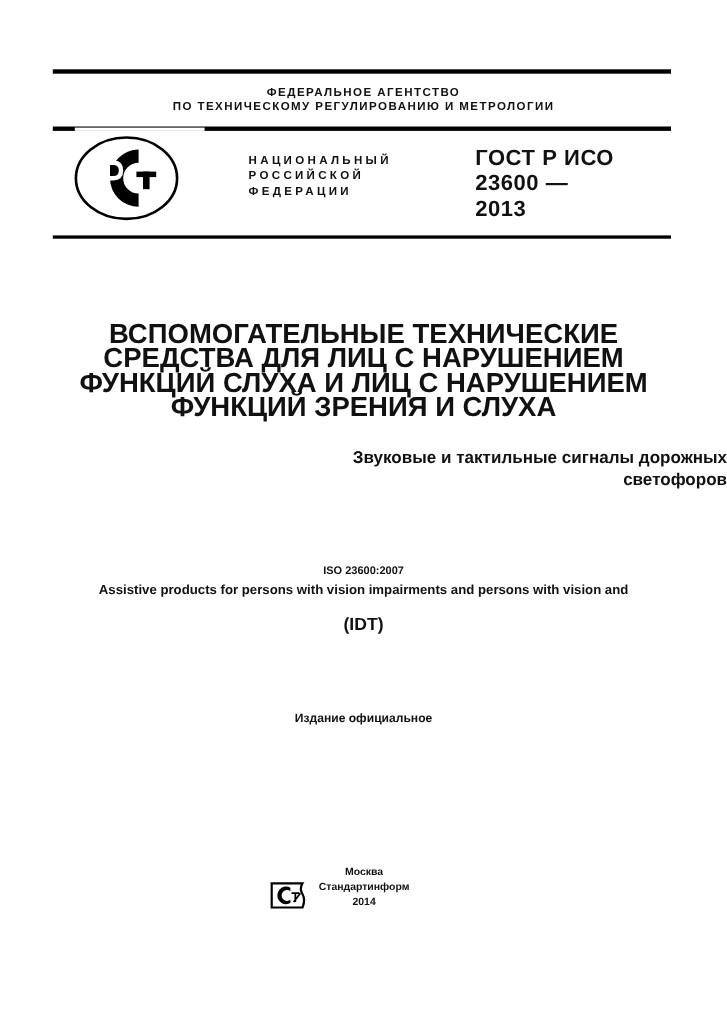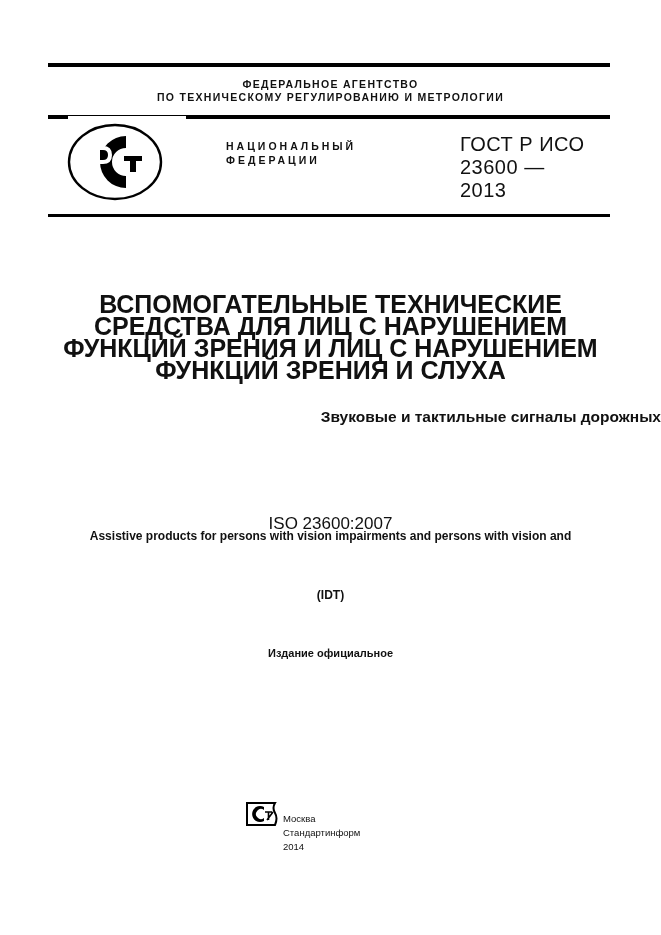--- a/index.html
+++ b/index.html
@@ -4,30 +4,30 @@
 <style>
   html, body { margin:0; padding:0; background:#ffffff; }
   body { width:661px; height:935px; position:relative; overflow:hidden;
          font-family:"Liberation Sans", sans-serif; color:#111; }
   .rule { position:absolute; background:#000; }
   .center { position:absolute; left:0; width:661px; text-align:center; }
   .agency { top:78px; font-size:10.5px; font-weight:bold; letter-spacing:1.3px; line-height:13px; }
   .logo { position:absolute; left:66px; top:122px; width:98px; height:80px; }
   .natstd { position:absolute; left:226px; top:139px; width:180px; text-align:left;
             font-size:10.5px; font-weight:bold; letter-spacing:3px; line-height:14px; }
-  .gost { position:absolute; left:432px; top:133px; font-size:20px; font-weight:normal;
-          line-height:23px; letter-spacing:0.5px;margin-left:28px; }
+  .gost { position:absolute; left:432px; top:133px; font-size:20px; font-weight:bold;
+          line-height:23px; letter-spacing:0.5px; }
   .title { top:293px; font-size:25px; font-weight:bold; line-height:22px; }
   .subtitle { top:407px; font-size:15.5px; font-weight:bold; line-height:20px;text-align:right; }
-  .iso-code { top:514px; font-size:17px; font-weight:normal; }
+  .iso-code { top:514px; font-size:10px; font-weight:bold; }
   .iso-title { top:529px; font-size:12px; font-weight:bold; line-height:15px; }
-  .idt { top:588px; font-size:12px; font-weight:bold; }
+  .idt { top:560px; font-size:16px; font-weight:bold; }
   .edition { top:647px; font-size:11px; font-weight:bold; }
-  .pub { position:absolute; left:283px; top:786px; width:96px; 
-         font-size:9.5px; font-weight:normal; line-height:14px;margin-top:26px; }
+  .pub { position:absolute; left:283px; top:786px; width:96px; text-align:center;
+         font-size:9.5px; font-weight:bold; line-height:14px; }
   .pub-logo { position:absolute; left:245px; top:800px; width:36px; height:28px; }
 </style>
 </head>
 <body>
 
 <div class="rule" style="left:48px; top:63px; width:562px; height:4px;"></div>
 
 <div class="center agency">
   <div>ФЕДЕРАЛЬНОЕ АГЕНТСТВО</div>
   <div>ПО ТЕХНИЧЕСКОМУ РЕГУЛИРОВАНИЮ И МЕТРОЛОГИИ</div>
@@ -40,40 +40,42 @@
   <ellipse cx="49" cy="40" rx="46" ry="37" fill="none" stroke="#000" stroke-width="2.4"></ellipse>
   <path d="M60 14 A26 26 0 1 0 60 66 L60 54 A14 14 0 1 1 60 26 Z" fill="#000"></path>
   <path d="M30 30 q0 -6 7 -6 q9 0 9 9 q0 9 -9 9 l-3 0 l0 14 l-4 0 Z" fill="#fff"></path>
   <path d="M34 28 l3 0 q5 0 5 5 q0 5 -5 5 l-3 0 Z" fill="#000"></path>
   <rect x="58" y="34" width="18" height="5" fill="#000"></rect>
   <rect x="64" y="34" width="6" height="16" fill="#000"></rect>
 </svg>
 
 <div class="natstd">
   <div>НАЦИОНАЛЬНЫЙ</div>
+  <div>РОССИЙСКОЙ</div>
   <div>ФЕДЕРАЦИИ</div>
 </div>
 
 <div class="gost">
   <div>ГОСТ Р ИСО</div>
   <div>23600 —</div>
   <div>2013</div>
 </div>
 
 <div class="rule" style="left:48px; top:214px; width:562px; height:3px;"></div>
 
 <div class="center title">
   <div>ВСПОМОГАТЕЛЬНЫЕ ТЕХНИЧЕСКИЕ</div>
   <div>СРЕДСТВА ДЛЯ ЛИЦ С НАРУШЕНИЕМ</div>
-  <div>ФУНКЦИЙ ЗРЕНИЯ И ЛИЦ С НАРУШЕНИЕМ</div>
+  <div>ФУНКЦИЙ СЛУХА И ЛИЦ С НАРУШЕНИЕМ</div>
   <div>ФУНКЦИЙ ЗРЕНИЯ И СЛУХА</div>
 </div>
 
 <div class="center subtitle">
   <div>Звуковые и тактильные сигналы дорожных</div>
+  <div>светофоров</div>
 </div>
 
 <div class="center iso-code">ISO 23600:2007</div>
 <div class="center iso-title">
   <div>Assistive products for persons with vision impairments and persons with vision and</div>
 </div>
 <div class="center idt">(IDT)</div>
 
 <div class="center edition">Издание официальное</div>
 

